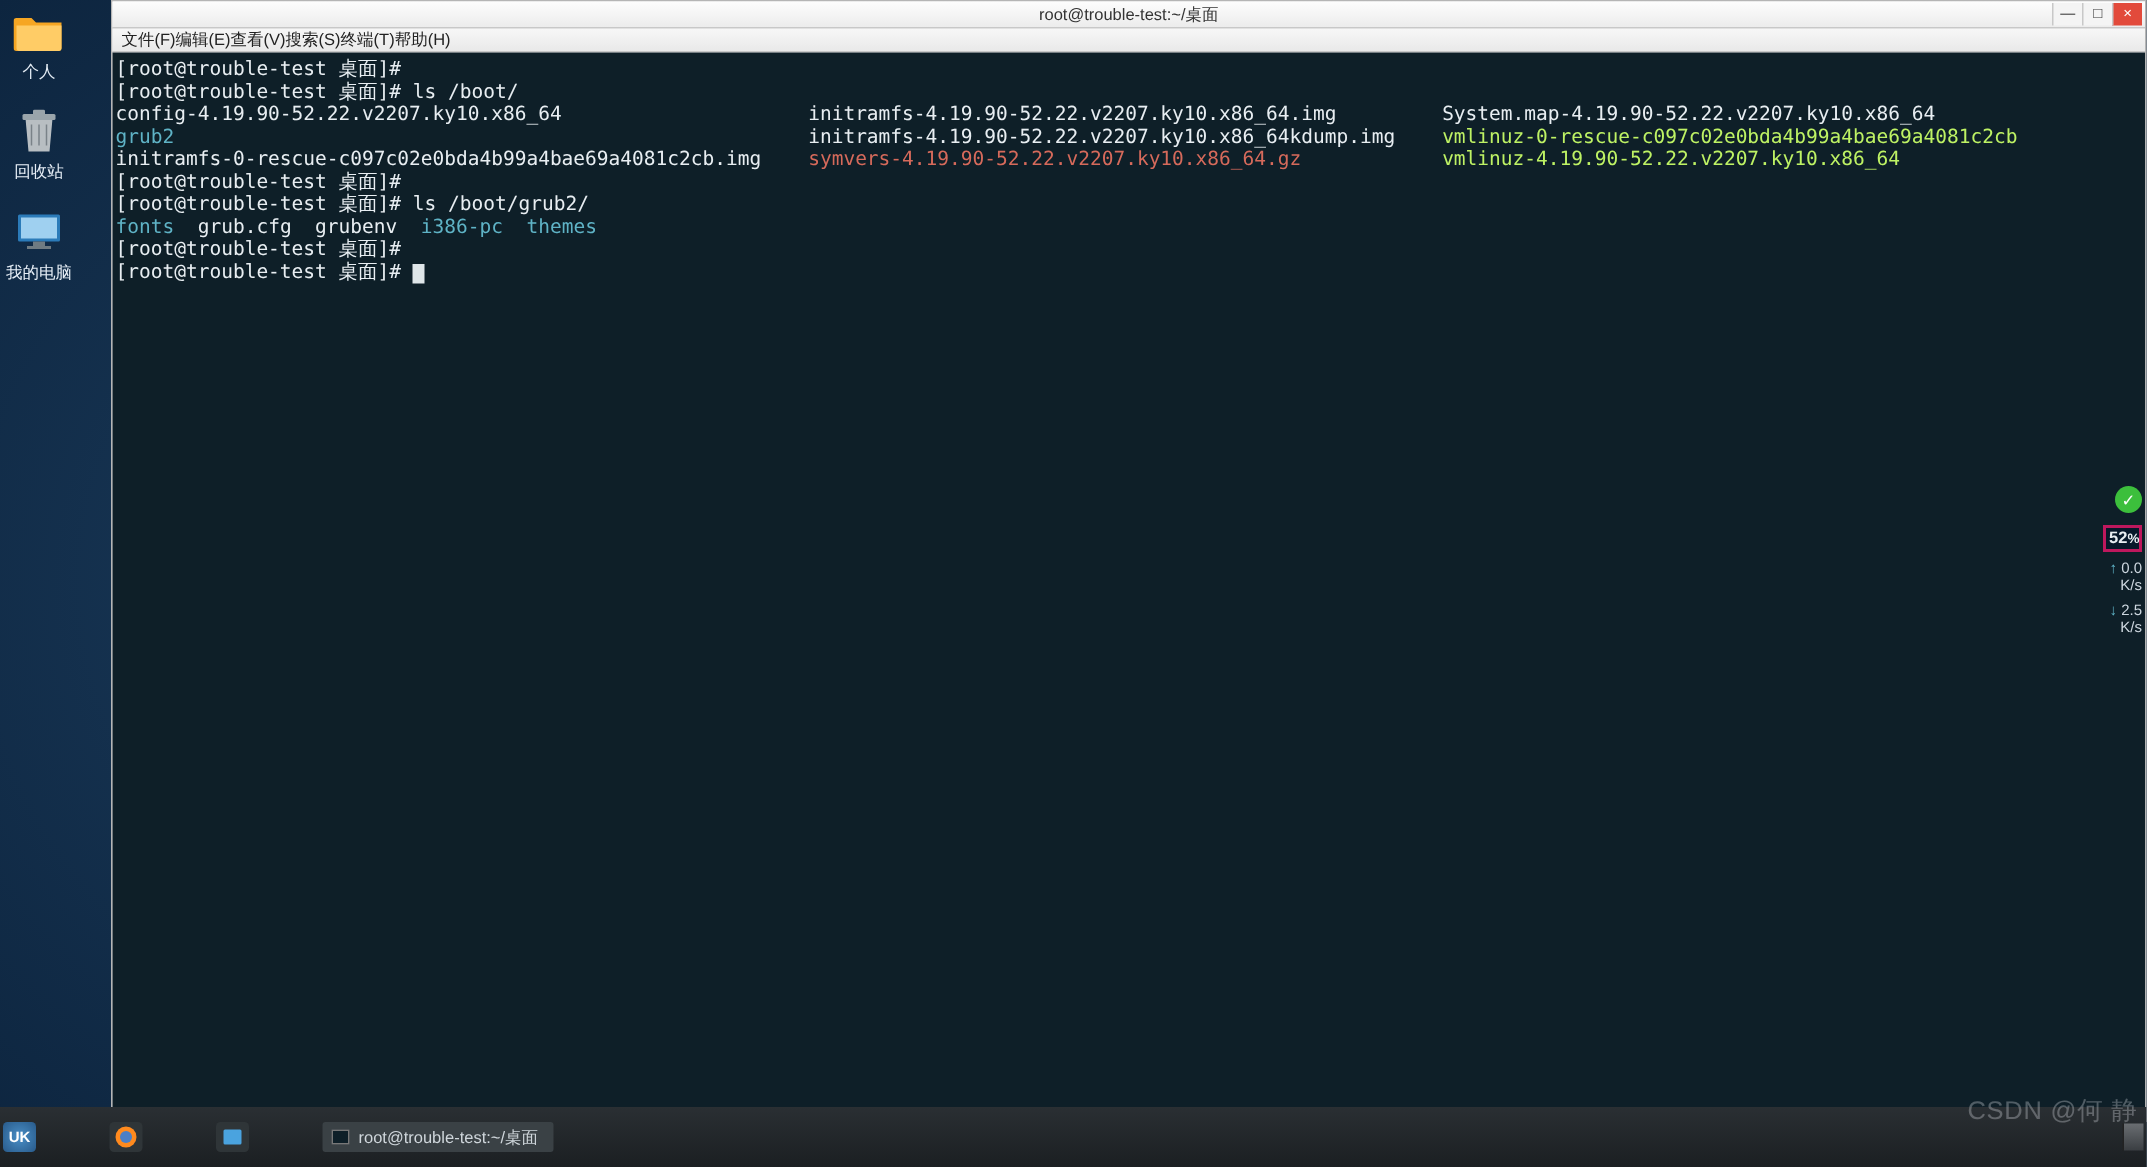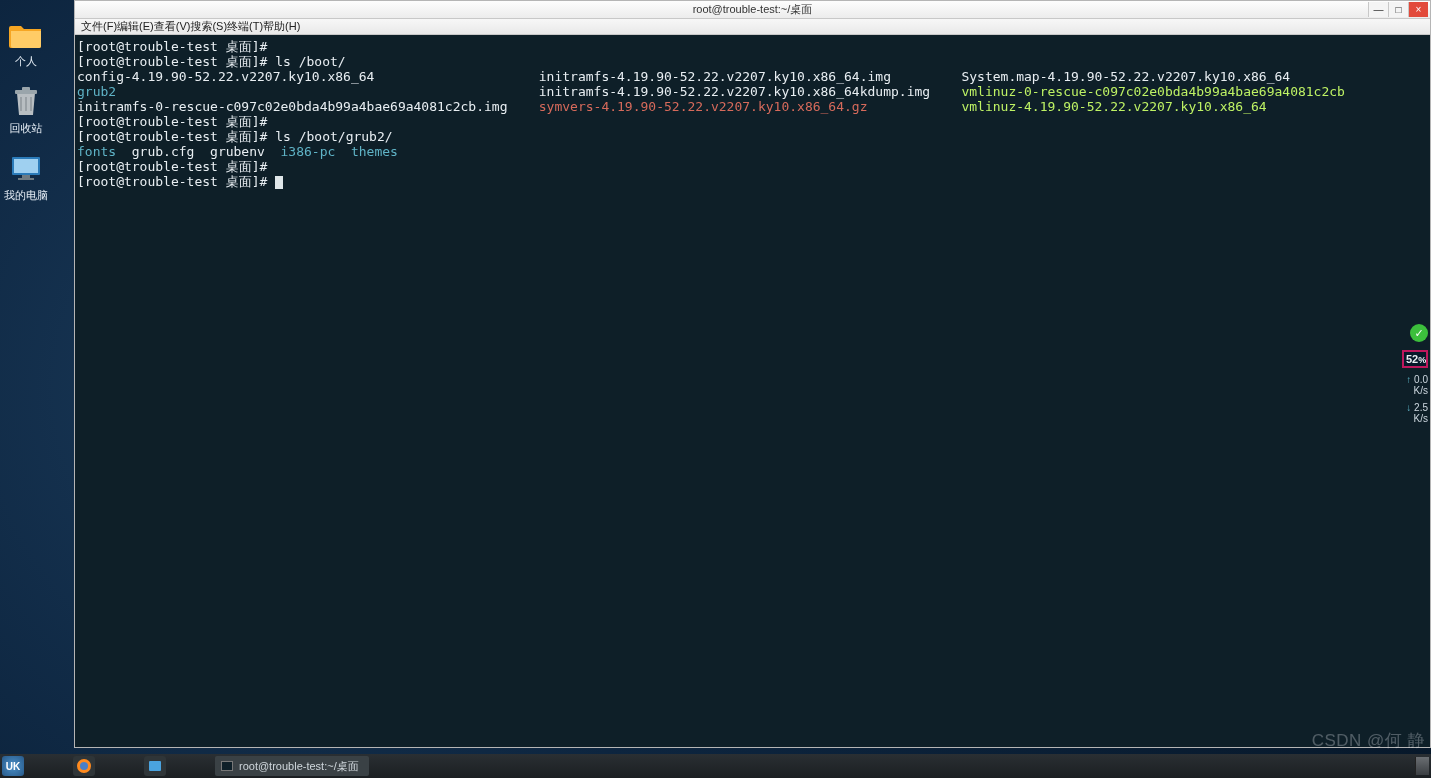--- a/index.html
+++ b/index.html
@@ -1,20 +1,20 @@
 <!DOCTYPE html>
 <html><head>
 <meta charset="utf-8">
 <style>
   * { margin: 0; padding: 0; box-sizing: border-box; }
   html, body { width: 1431px; height: 778px; overflow: hidden; font-family: sans-serif; }
   body { background: radial-gradient(circle at 20% 50%, #1a3a5a 0%, #0d253f 40%, #07182a 100%); position: relative; }
 
   
-  .desktop-icons { position: absolute; left: 0; top: 0; width: 52px; padding-top: 20px; }
+  .desktop-icons { position: absolute; left: 0; top: 0; width: 52px; padding-top: 6px; }
   .dicon { display: flex; flex-direction: column; align-items: center; margin-bottom: 18px; cursor: pointer; }
   .dicon .glyph { width: 34px; height: 30px; display:flex; align-items:center; justify-content:center; }
   .dicon .lbl { color: #e6eef6; font-size: 11px; margin-top: 4px; text-align:center; }
   .folder-svg { fill: #f6a623; }
 
   
   .termwin { position: absolute; left: 74px; top: 0; right: 0; height: 748px; background: #fff; border: 1px solid #b5b5b5; }
   .titlebar { height: 18px; background: linear-gradient(#fdfdfd,#ececec); border-bottom:1px solid #c8c8c8; display:flex; align-items:center; position:relative; font-size:11px; color:#333; }
   .titlebar .title { position:absolute; left:50%; transform:translateX(-50%); }
   .winbtns { position:absolute; right:2px; top:1px; display:flex; gap:0; }
@@ -31,21 +31,21 @@
 
   
   .rside { position:absolute; right:3px; top:324px; width:26px; color:#e8eef2; font-size:11px; text-align:right; }
   .shield { width:18px; height:18px; border-radius:50%; background:#3cbf3c; display:flex; align-items:center; justify-content:center; margin-left:auto; margin-bottom:8px; font-size:11px; color:#fff; }
   .pct { background:#07182a; border:2px solid #be185d; padding:1px 2px; font-weight:bold; color:#e8eef2; }
   .net { margin-top:6px; line-height:11px; font-size:10px; color:#cdd7df; }
   .net .arrow-up { color:#5fb3c6; }
   .net .arrow-dn { color:#5fb3c6; }
 
   
-  .taskbar { position:absolute; left:0; right:0; bottom:0; height:24px; background:linear-gradient(#2a2f33,#1b1f22); display:flex; align-items:center; padding:0 2px; font-size:11px; color:#cfd6db;gap:45px; }
+  .taskbar { position:absolute; left:0; right:0; bottom:0; height:40px; background:linear-gradient(#2a2f33,#1b1f22); display:flex; align-items:center; padding:0 2px; font-size:11px; color:#cfd6db;gap:45px; }
   .tb-btn { width:22px; height:20px; margin-right:4px; display:flex; align-items:center; justify-content:center; border-radius:3px; cursor:pointer; }
   .tb-start { background: radial-gradient(circle,#4a8fc7,#285a8a); color:#fff; font-size:10px; font-weight:bold; }
   .tb-app { background:#2f3538; }
   .tb-task { display:flex; align-items:center; height:20px; padding:0 10px 0 6px; background:#3a4145; border-radius:2px; gap:6px; cursor:pointer; }
   .tb-task .termicon { width:12px; height:10px; background:#0e1f28; border:1px solid #777; }
   .tb-spacer { flex:1; }
   .tb-tray { display:flex; align-items:center; gap:8px; padding-right:6px; font-size:11px; }
   .tb-desktop { width:14px; height:18px; background:linear-gradient(#6a6e72,#3a3e42); margin-left:6px; cursor:pointer; border-left:1px solid #222;}
 
   .watermark { position:absolute; right:6px; bottom:26px; font-size:17px; color:rgba(220,225,230,0.32); letter-spacing:0.5px; pointer-events:none; }

